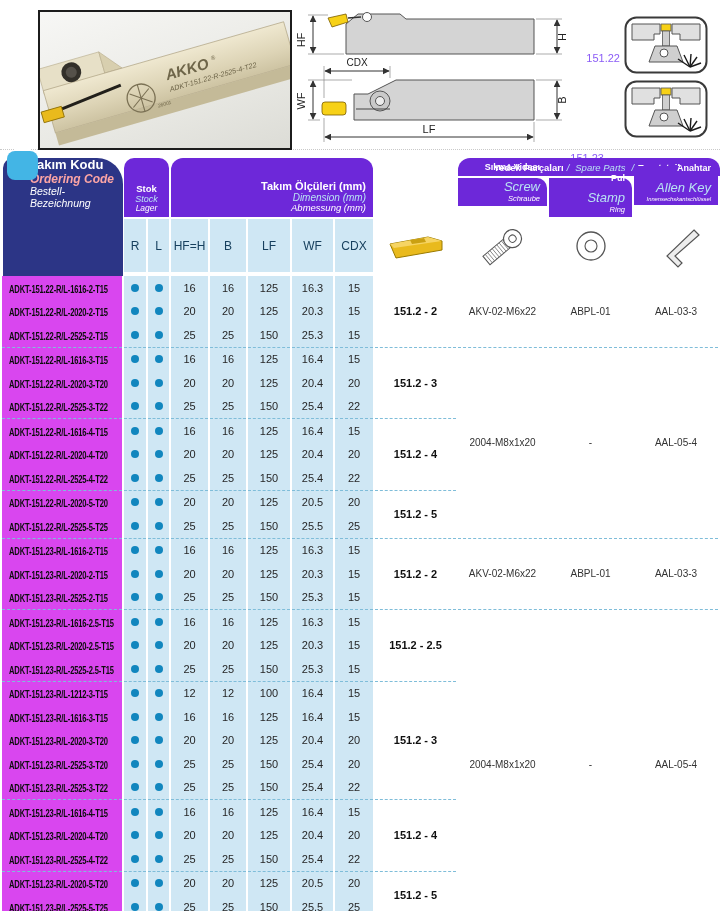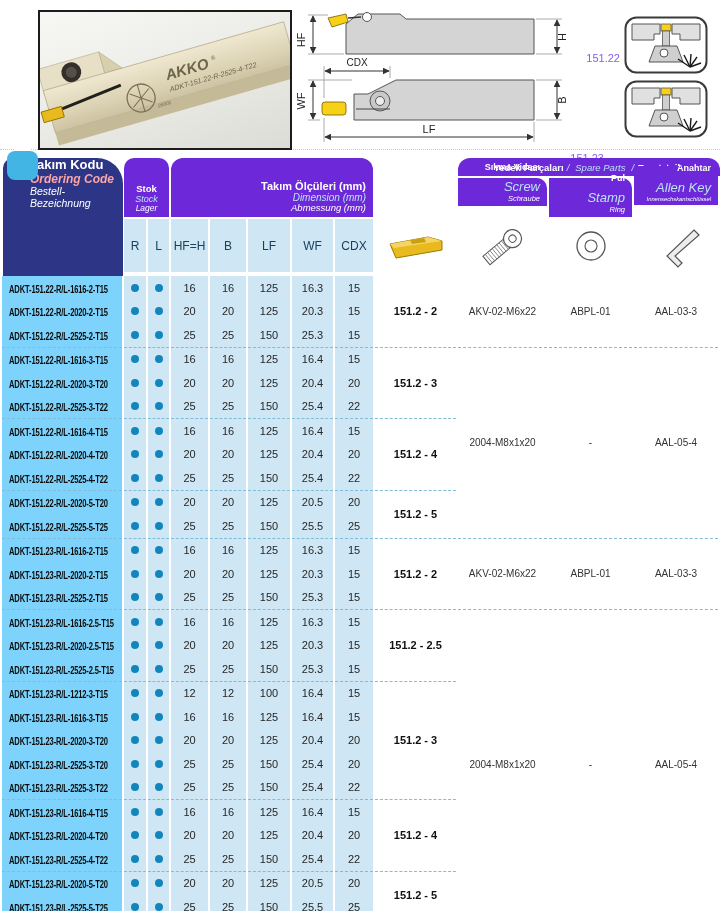--- a/index.html
+++ b/index.html
@@ -51,21 +51,21 @@
             display:flex;align-items:center;justify-content:center;
             font-size:12px;color:#17405e;}
   .imgcell{position:absolute;top:219px;height:53px;background:#fff;
            display:flex;align-items:center;justify-content:center;}
 
   
   #tablewrap{position:absolute;left:0;top:276px;width:720px;}
   table{border-collapse:separate;border-spacing:2px 0;table-layout:fixed;width:720px;}
   td{height:23.5px;padding:0;vertical-align:middle;}
   td.blue{background:#cfe7f4;}
-  td.code{background:#7dd3fc;text-align:left;padding-left:7px;}
+  td.code{background:#d946ef;text-align:left;padding-left:7px;}
   .code-t{display:inline-block;transform:scaleX(.72);transform-origin:0 50%;
           font-weight:bold;font-size:10.5px;letter-spacing:-.2px;white-space:nowrap;color:#0c0c0c;}
   td.num{font-size:11px;color:#262626;text-align:center;}
   td.insert{font-weight:bold;font-size:11px;color:#101010;text-align:center;background:#fff;}
   td.spare{font-size:10px;color:#333;text-align:center;background:#fff;}
   td.sep{border-top:1px dashed #7fbdd9;}
   .dot{display:block;width:8px;height:8px;border-radius:50%;background:#1186be;margin:0 auto;}
 </style>
 </head>
 <body>

